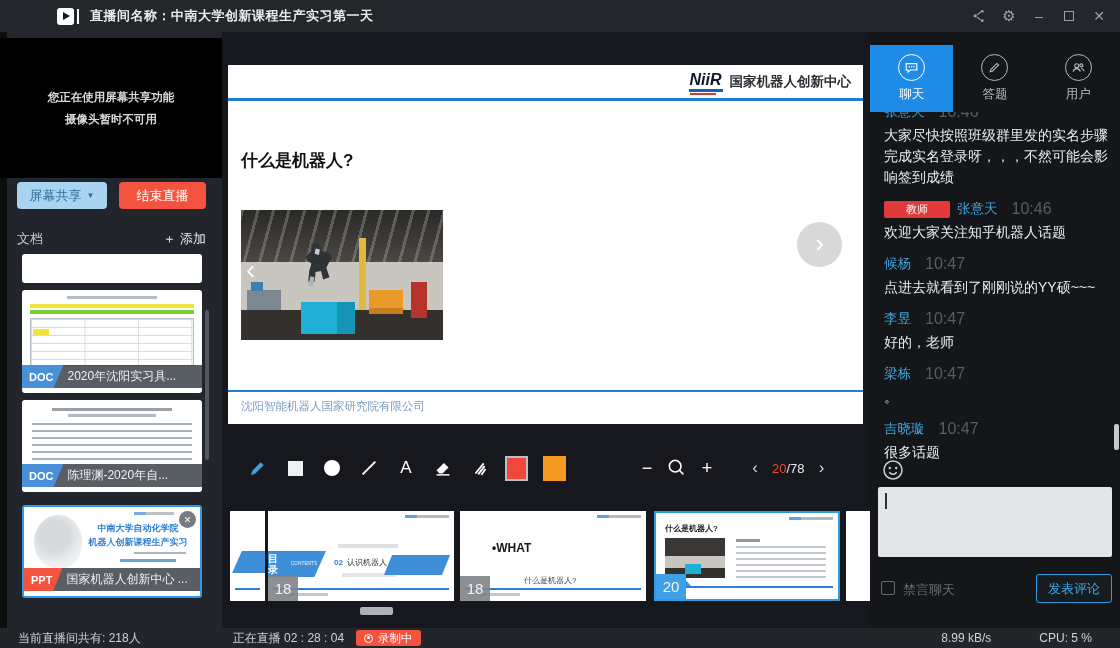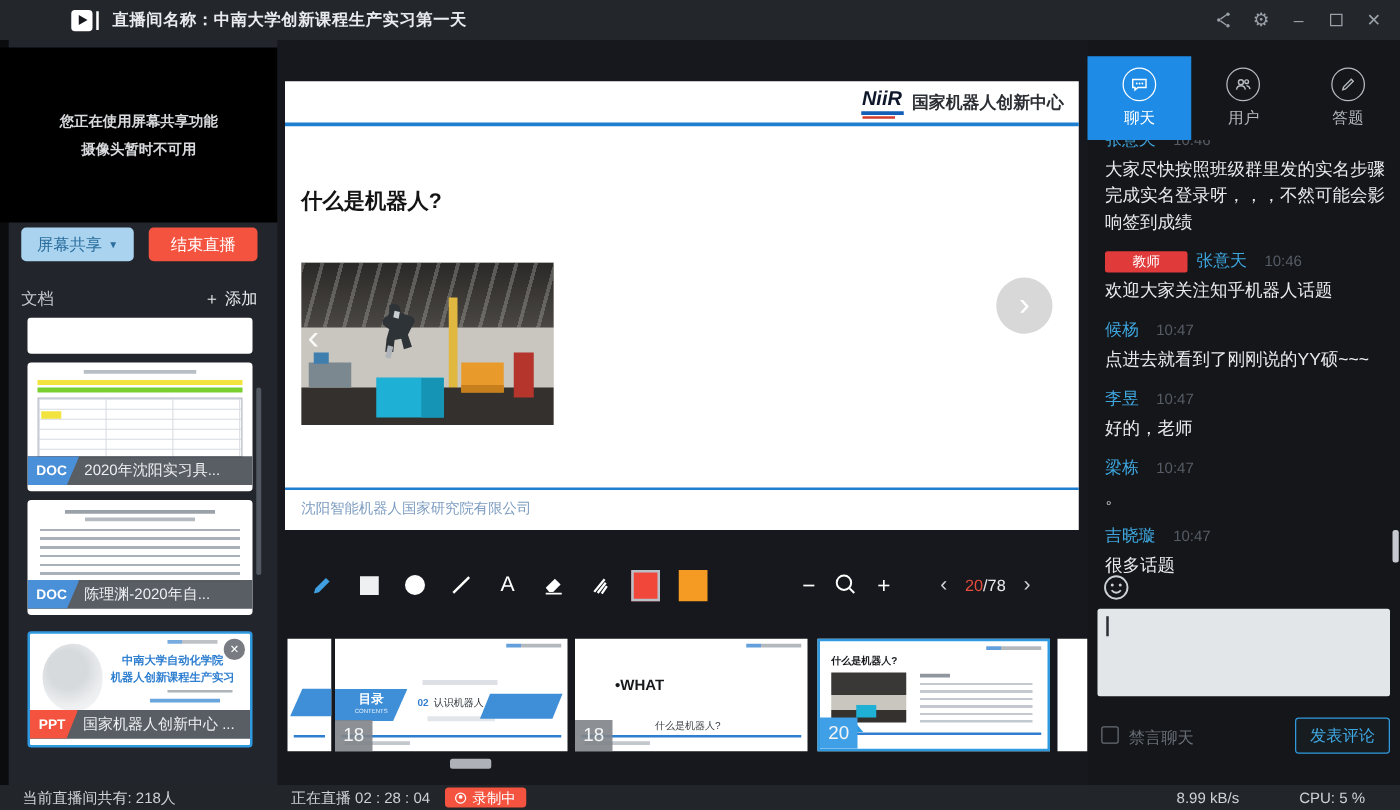--- a/index.html
+++ b/index.html
@@ -132,21 +132,21 @@
   .thumb-partial-right{left:624px;width:24px;}
   .thumb-num{position:absolute;left:0;bottom:0;width:30px;height:25px;background:rgba(128,132,136,.9);
      color:#f2f4f6;font-size:15px;display:flex;align-items:center;justify-content:center;}
   .thumb20 .thumb-num{background:#3fa0e8;}
   .t-logo{position:absolute;top:4px;right:5px;width:44px;height:3px;background:linear-gradient(90deg,#2f7fd0 0 12px,#9aa1a8 12px);opacity:.75;}
   .t-bottomline{position:absolute;left:5px;right:5px;bottom:11px;height:2px;background:#2f7fd0;}
   .t-foot{position:absolute;left:8px;bottom:5px;width:52px;height:3px;background:#c2c8ce;}
   .tpl-wedge{position:absolute;right:-6px;top:40px;width:34px;height:22px;background:#3f8fd8;transform:skewX(-24deg);}
   .t18-bar1{position:absolute;left:70px;top:33px;width:60px;height:4px;background:#dde1e5;}
   .t18-ribbon{position:absolute;left:0;top:40px;width:58px;height:26px;background:#3f8fd8;clip-path:polygon(0 0,100% 0,80% 100%,0 100%);
-     color:#fff;display:flex;flex-direction:column;align-items:center;justify-content:center;line-height:1.1;}
+     color:#fff;display:flex;flex-direction:row;align-items:center;justify-content:center;line-height:1.1;}
   .t18-cn{font-size:10px;font-weight:bold;}
   .t18-en{font-size:8px;transform:scale(.6);opacity:.9;}
   .t18-item{position:absolute;left:66px;top:46px;font-size:8px;color:#2d3338;display:flex;gap:4px;align-items:baseline;white-space:nowrap;}
   .t18-num{color:#2f7fd0;font-weight:bold;}
   .t18-bar2{position:absolute;left:74px;top:62px;width:54px;height:4px;background:#e2e6ea;}
   .t18-para{position:absolute;left:120px;top:44px;width:58px;height:20px;background:#3f8fd8;transform:skewX(-22deg);}
   .t19-what{position:absolute;left:32px;top:30px;font-size:12px;font-weight:bold;color:#17191c;}
   .t19-sub{position:absolute;left:64px;top:64px;font-size:8px;color:#3a3f44;}
   .t20-title{position:absolute;left:9px;top:10px;font-size:8px;font-weight:bold;color:#17191c;white-space:nowrap;}
   .t20-img{position:absolute;left:9px;top:25px;width:60px;height:40px;background:linear-gradient(#3a3836 0 45%,#c9c5bf 45% 75%,#34312e 75%);}
@@ -162,21 +162,21 @@
   .tab{flex:1 1 0;display:flex;flex-direction:column;align-items:center;justify-content:center;gap:5px;color:#b6bac0;}
   .tab.active{background:#1e8ce6;color:#fff;}
   .tab-icon{width:27px;height:27px;border-radius:50%;border:1.5px solid currentColor;display:flex;align-items:center;justify-content:center;}
   .tab-icon svg{width:17px;height:17px;stroke:currentColor;fill:none;stroke-width:1.6;}
   .tab-icon svg .dot{fill:currentColor;stroke:none;}
   .tab-label{font-size:12.5px;}
   .chat-list{position:absolute;left:0;top:80px;width:250px;height:372px;overflow:hidden;padding-left:14px;}
   .msg-header{display:flex;align-items:center;margin-top:12px;height:18px;}
   .msg-header.first{margin-top:-9px;}
   .msg-name{color:#3fa7e0;font-size:13.5px;}
-  .msg-time{color:#575d66;font-size:12px;margin-left:14px;text-align:right;}
+  .msg-time{color:#575d66;font-size:16px;margin-left:14px;text-align:right;}
   .msg-badge{background:#e03a3a;color:#fff;font-size:11px;padding:1px 22px;border-radius:2px;margin-right:7px;}
   .msg-text{margin-top:4px;color:#e9ebee;font-size:14px;line-height:21px;width:226px;}
   .chat-scrollbar{position:absolute;right:1px;top:392px;width:5px;height:26px;background:#c6cad0;border-radius:2px;}
   .emoji-btn{position:absolute;left:11px;top:426px;width:24px;height:24px;}
   .emoji-btn svg{width:24px;height:24px;stroke:#ccd1d6;fill:none;stroke-width:1.5;}
   .emoji-btn .dot{fill:#ccd1d6;stroke:none;}
   .chat-input{position:absolute;left:8px;top:455px;width:234px;height:70px;background:#e3e6e9;border-radius:2px;}
   .caret{position:absolute;left:7px;top:6px;width:2px;height:16px;background:#2c2f33;}
   .mute-row{position:absolute;left:11px;top:549px;display:flex;gap:8px;color:#686e76;font-size:13px;}
   .checkbox{width:14px;height:14px;border:1.5px solid #686e76;border-radius:2px;}
@@ -415,35 +415,35 @@
               <circle class="dot" cx="9" cy="11" r="1.1"></circle>
               <circle class="dot" cx="12.2" cy="11" r="1.1"></circle>
               <circle class="dot" cx="15.4" cy="11" r="1.1"></circle>
             </svg>
         </span>
         <span class="tab-label">聊天</span>
       </div>
       <div class="tab">
         <span class="tab-icon">
           <svg viewBox="0 0 24 24">
+              <path d="M6 18l.8-3L15.5 6.3l2.3 2.3L9 17.2 6 18z"></path>
+            </svg>
+        </span>
+        <span class="tab-label">答题</span>
+      </div>
+      <div class="tab">
+        <span class="tab-icon">
+          <svg viewBox="0 0 24 24">
               <circle cx="9.5" cy="9.5" r="2.8"></circle>
               <path d="M4.5 18c.5-3 2.5-4.4 5-4.4s4.5 1.4 5 4.4"></path>
               <circle cx="16" cy="9" r="2.1"></circle>
               <path d="M15.8 13.4c2.2.3 3.6 1.6 4 3.9"></path>
             </svg>
         </span>
         <span class="tab-label">用户</span>
-      </div>
-      <div class="tab">
-        <span class="tab-icon">
-          <svg viewBox="0 0 24 24">
-              <path d="M6 18l.8-3L15.5 6.3l2.3 2.3L9 17.2 6 18z"></path>
-            </svg>
-        </span>
-        <span class="tab-label">答题</span>
       </div>
     </div>
 
     <div class="chat-list">
       <div class="msg-header first">
         <span class="msg-name">张意天</span>
         <span class="msg-time">10:46</span>
       </div>
       <div class="msg-text">大家尽快按照班级群里发的实名步骤完成实名登录呀，，，不然可能会影响签到成绩</div>
 

